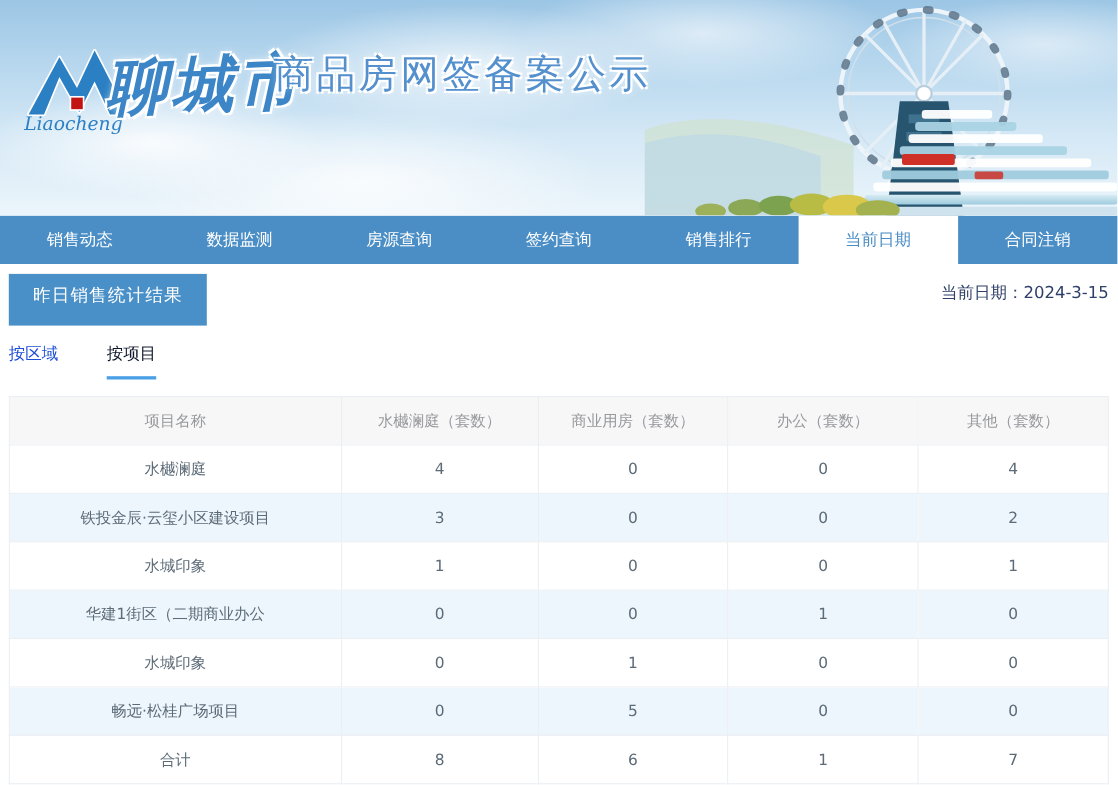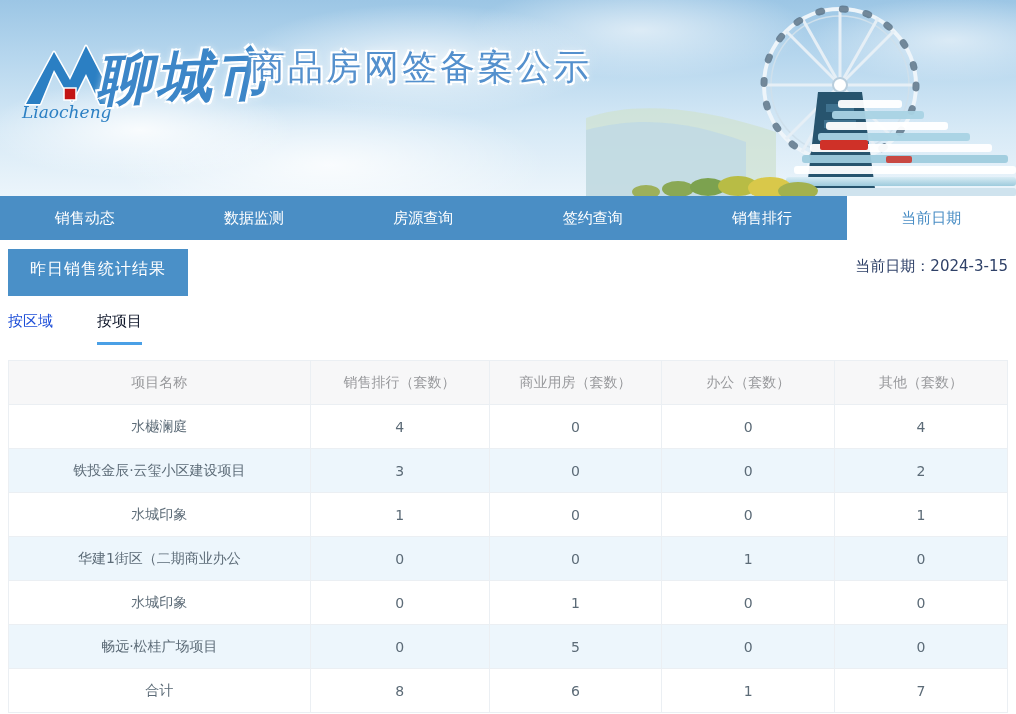--- a/index.html
+++ b/index.html
@@ -119,20 +119,21 @@
   </svg>
 </div>
 
 <nav class="nav">
     <div class="nav-item">销售动态</div>
     <div class="nav-item">数据监测</div>
     <div class="nav-item">房源查询</div>
     <div class="nav-item">签约查询</div>
     <div class="nav-item">销售排行</div>
     <div class="nav-item active">当前日期</div>
+    <div class="nav-item">合同注销</div>
   </nav>
 
 <div class="main">
   <div class="section-head">
     <div class="section-badge">昨日销售统计结果</div>
     <div class="current-date">当前日期：2024-3-15</div>
   </div>
 
   <div class="tabs">
       <div class="tab">按区域</div>
@@ -143,21 +144,21 @@
     <colgroup>
       <col style="width:30.2%">
         <col style="width:17.9%">
         <col style="width:17.3%">
       <col style="width:17.3%">
         <col style="width:17.3%">
     </colgroup>
     <thead>
         <tr>
           <th>项目名称</th>
-          <th>销售排行（套数）</th>
+          <th>水樾澜庭（套数）</th>
           <th>商业用房（套数）</th>
           <th>办公（套数）</th>
           <th>其他（套数）</th>
         </tr>
       </thead>
     <tbody>
         <tr>
           <td>水樾澜庭</td>
           <td>4</td>
           <td>0</td>

